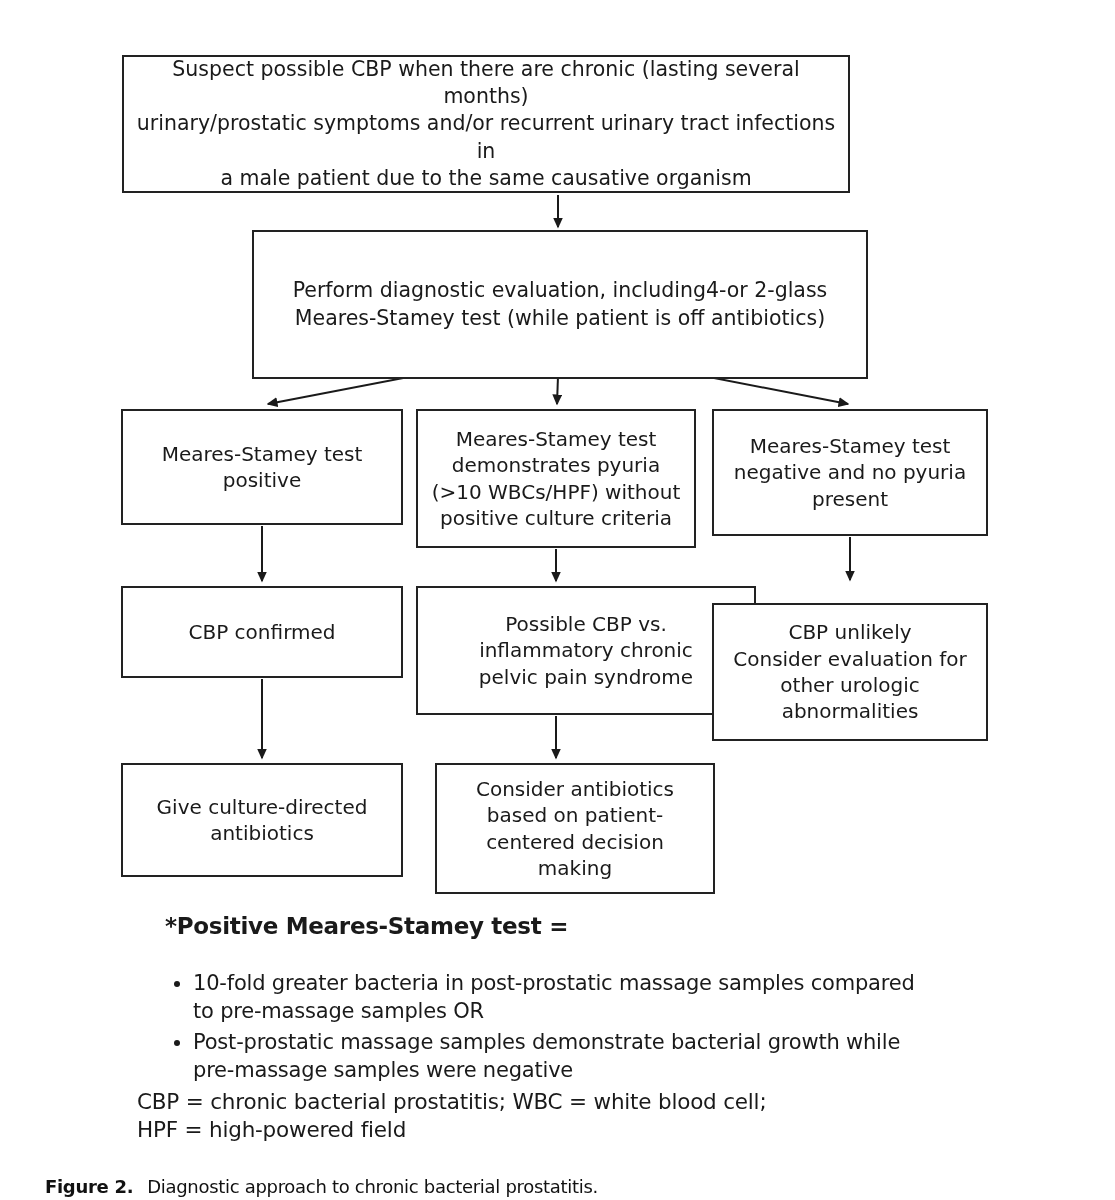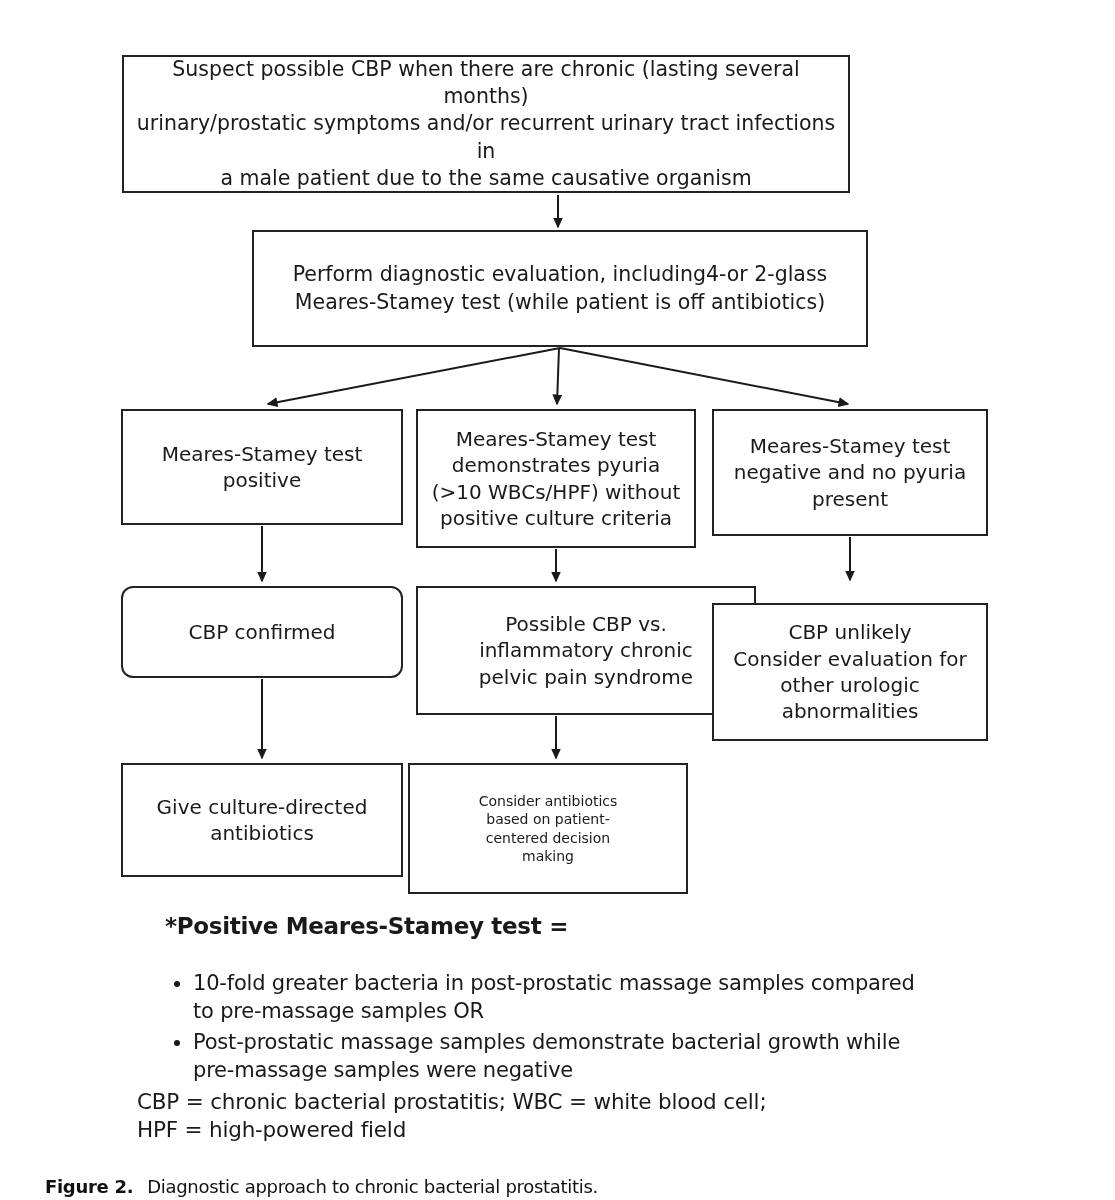--- a/index.html
+++ b/index.html
@@ -22,29 +22,29 @@
     text-align: center;
     box-sizing: border-box;
     padding: 6px 10px;
   }
   .node .box-text {
     white-space: pre-line;
     line-height: 1.32;
   }
   
   #n-suspect   { left: 122px; top: 55px;  width: 728px; height: 138px; font-size: 20.5px; }
-  #n-evaluate  { left: 252px; top: 230px; width: 616px; height: 117px; font-size: 20.5px; }
+  #n-evaluate  { left: 252px; top: 230px; width: 616px; height: 149px; font-size: 20.5px; }
   #n-positive  { left: 121px; top: 409px; width: 282px; height: 116px; font-size: 20px; }
   #n-pyuria    { left: 416px; top: 409px; width: 280px; height: 139px; font-size: 20px; }
   #n-negative  { left: 712px; top: 409px; width: 276px; height: 127px; font-size: 20px; }
-  #n-confirmed { left: 121px; top: 586px; width: 282px; height: 92px;  font-size: 20px; border-radius: 12px; }
+  #n-confirmed { left: 121px; top: 586px; width: 282px; height: 92px;  font-size: 20px; }
   #n-possible  { left: 416px; top: 586px; width: 340px; height: 129px; font-size: 20px; }
   #n-unlikely  { left: 712px; top: 603px; width: 276px; height: 138px; font-size: 20px; }
   #n-culture   { left: 121px; top: 763px; width: 282px; height: 114px; font-size: 20px; }
-  #n-consider  { left: 408px; top: 763px; width: 280px; height: 131px; font-size: 14px; }
+  #n-consider  { left: 435px; top: 763px; width: 280px; height: 131px; font-size: 20px; }
 
   #arrow-layer {
     position: absolute;
     left: 0; top: 0;
     width: 1115px; height: 1200px;
     pointer-events: none;
   }
 
   .footnote-heading {
     position: absolute;

